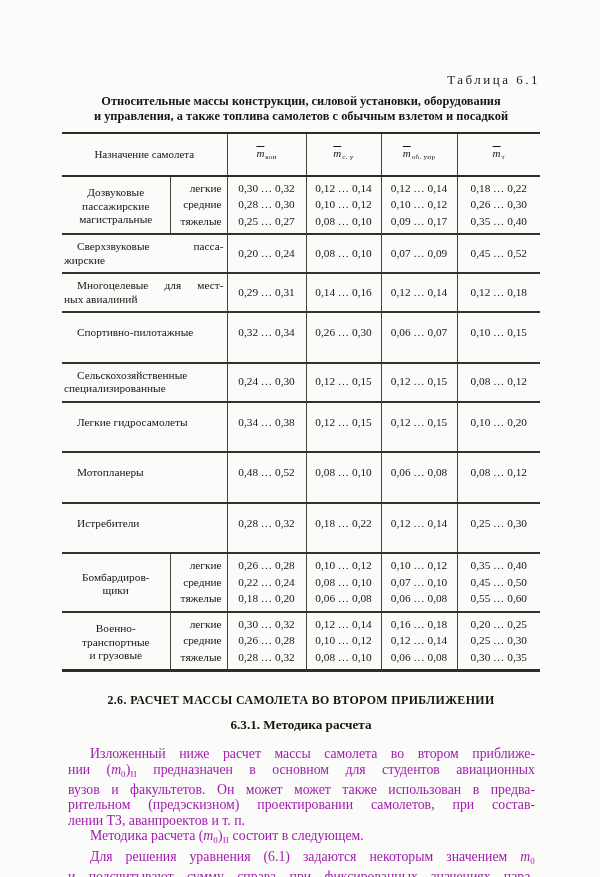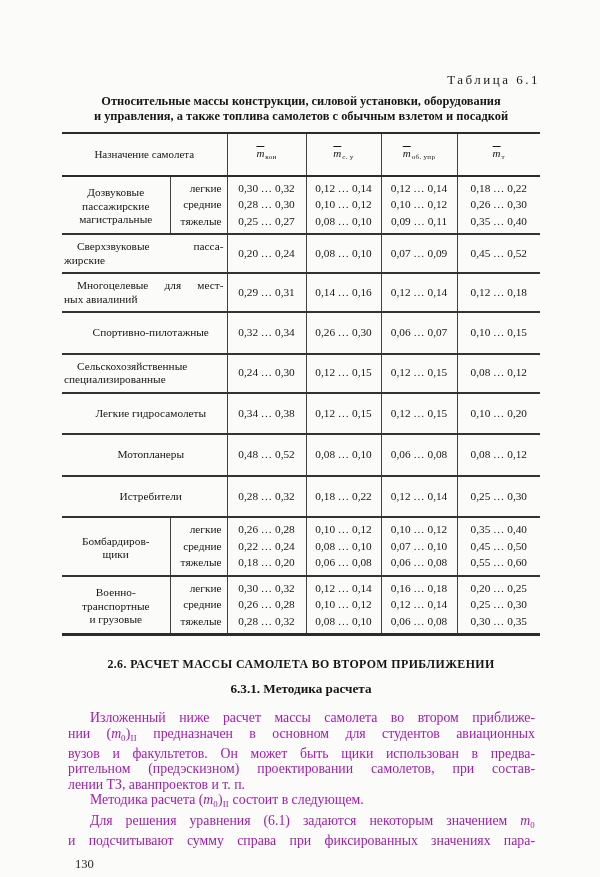--- a/index.html
+++ b/index.html
@@ -51,21 +51,21 @@
   table.masses td{
     padding:1.5px 2px;
     vertical-align:middle;
     line-height:13.5px;
   }
   table.masses .bl{border-left:1px solid #45433e;}
   table.masses .val{text-align:center;white-space:nowrap;}
   table.masses .wcl{text-align:right;padding-right:5px;white-space:nowrap;}
   table.masses tr.r-first td{padding-top:5px;}
   table.masses tr.r-last td{padding-bottom:5px;}
-  table.masses tr.tall td{padding-top:13px;padding-bottom:13px;text-align:center;}
+  table.masses tr.tall td{padding-top:13px;padding-bottom:22px;}
   .nm-center{text-align:center;}
   .nm-hang{text-align:left;padding-left:7px;}
   .nm-hang .ln0{margin-left:13px;}
   .nm-hang .ln0.jst{text-align:justify;text-align-last:justify;margin-right:1px;}
   .s-i{font-style:italic;}
   .s-bi{font-style:italic;text-decoration:overline;padding-right:1px;}
   .s-sub{font-size:64%;vertical-align:-0.35em;letter-spacing:0.3px;}
   .sec-h{
     margin-top:21px;
     text-align:center;
@@ -144,21 +144,21 @@
           <td class="wcl bl">средние</td>
           <td class="val bl">0,28 … 0,30</td>
           <td class="val bl">0,10 … 0,12</td>
           <td class="val bl">0,10 … 0,12</td>
           <td class="val bl">0,26 … 0,30</td>
         </tr>
         <tr class="r-last">
           <td class="wcl bl">тяжелые</td>
           <td class="val bl">0,25 … 0,27</td>
           <td class="val bl">0,08 … 0,10</td>
-          <td class="val bl">0,09 … 0,11</td>
+          <td class="val bl">0,09 … 0,17</td>
           <td class="val bl">0,35 … 0,40</td>
         </tr>
       </tbody>
       <tbody>
         <tr class="r-first r-last">
           <td rowspan="1" colspan="2" class="nm-hang">
             <div class="ln0 jst">Сверхзвуковые пасса-</div>
             <div>жирские</div>
           </td>
           <td class="val bl">0,20 … 0,24</td>
@@ -291,21 +291,21 @@
         </tr>
       </tbody>
     </table>
 
   <div class="sec-h">2.6. РАСЧЕТ МАССЫ САМОЛЕТА ВО ВТОРОМ ПРИБЛИЖЕНИИ</div>
   <div class="sub-h">6.3.1. Методика расчета</div>
 
   <div class="body-text" id="body-text">
       <div class="line jst ind"><span>Изложенный ниже расчет массы самолета во втором приближе-</span></div>
       <div class="line jst"><span>нии (</span><span class="s-i">m</span><span class="s-sub">0</span><span>)</span><span class="s-sub">II</span><span> предназначен в основном для студентов авиационных</span></div>
-      <div class="line jst"><span>вузов и факультетов. Он может быть щики использован в предва-</span></div>
+      <div class="line jst"><span>вузов и факультетов. Он может может также использован в предва-</span></div>
       <div class="line jst"><span>рительном (предэскизном) проектировании самолетов, при состав-</span></div>
       <div class="line"><span>лении ТЗ, аванпроектов и т. п.</span></div>
       <div class="line ind"><span>Методика расчета (</span><span class="s-i">m</span><span class="s-sub">0</span><span>)</span><span class="s-sub">II</span><span> состоит в следующем.</span></div>
       <div class="line jst ind"><span>Для решения уравнения (6.1) задаются некоторым значением </span><span class="s-i">m</span><span class="s-sub">0</span></div>
       <div class="line jst"><span>и подсчитывают сумму справа при фиксированных значениях пара-</span></div>
     </div>
 
   <div class="page-num">130</div>
 </div>
 

